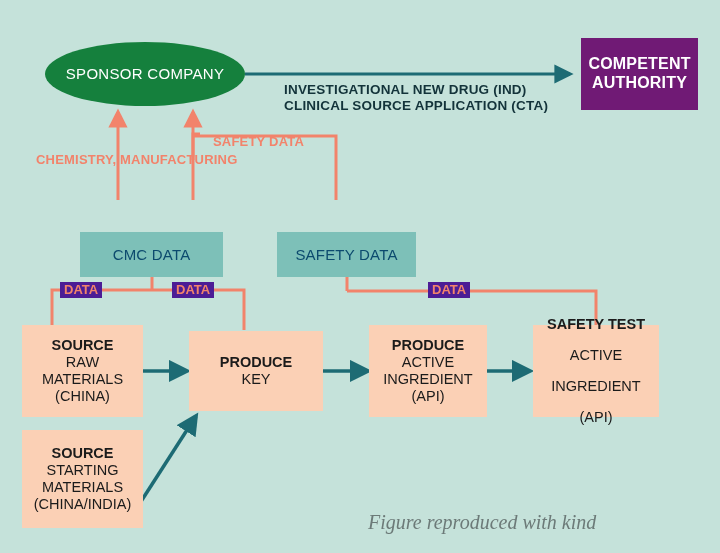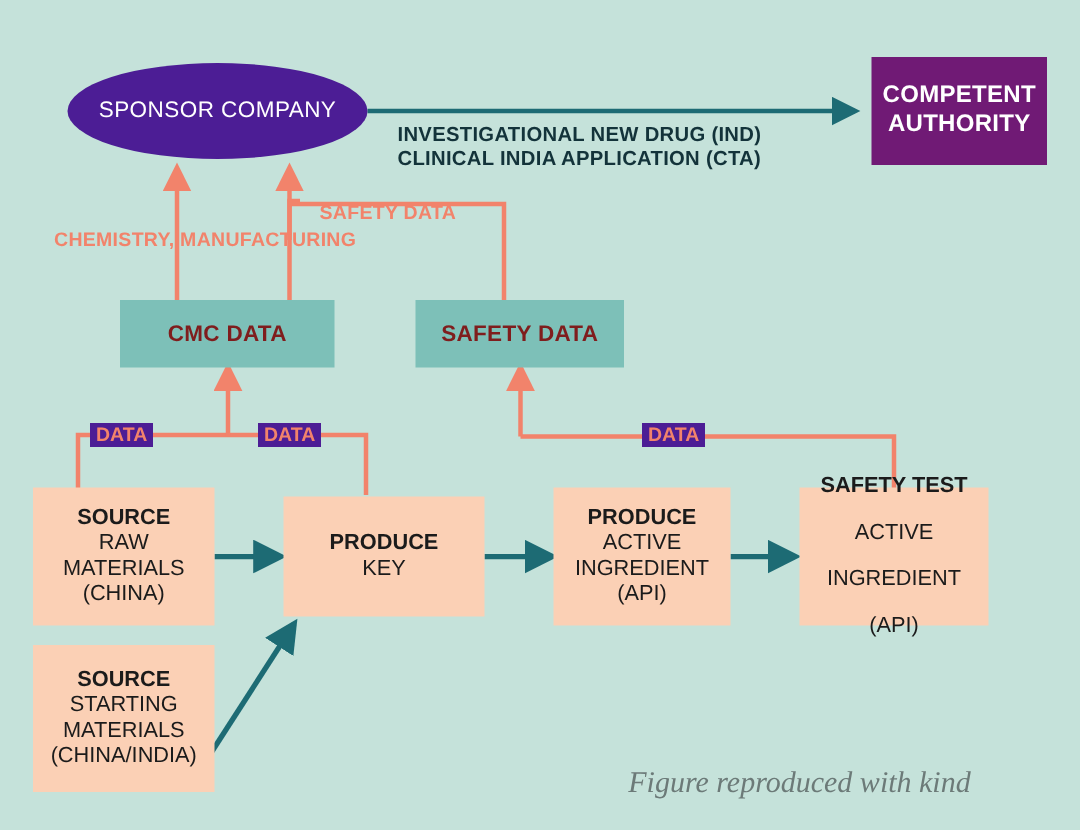--- a/index.html
+++ b/index.html
@@ -31,38 +31,39 @@
     box-sizing: border-box;
     display: flex;
     flex-direction: column;
     align-items: center;
     justify-content: center;
     text-align: center;
     line-height: 1.18;
   }
   .ellipse {
     border-radius: 50%;
-    background: #4c1d95;
+    background: #15803d;
     color: #ffffff;
     font-size: 15px;
     letter-spacing: 0.3px;
   }
   .teal-box {
     background: #701a75;
     color: #ffffff;
     font-size: 16px;
     font-weight: bold;
     letter-spacing: 0.2px;
   }
   .mid-box {
     background: #7dc0b8;
-    color: #7f1d1d;
+    color: #0c4a6e;
     font-size: 15px;
-    font-weight: bold;
+    font-weight: normal;
     letter-spacing: 0.2px;
+    margin-top: 32px;
   }
   .peach-box {
     background: #fbd0b5;
     color: #1b1b1b;
     font-size: 14.5px;
   }
   .peach-box .bold-line {
     font-weight: bold;
   }
   .label {
@@ -85,21 +86,21 @@
     font-weight: bold;
     background: #4c1d95;
     padding: 0 4px;
     line-height: 1.2;
   }
   .credit {
     position: absolute;
     right: 22px;
     bottom: 18px;
     width: 330px;
-    text-align: center;
+    text-align: left;
     font-family: "Liberation Serif", serif;
     font-style: italic;
     font-size: 20px;
     color: #6c7a78;
     line-height: 1.3;
   }
 </style>
 </head>
 <body>
 
@@ -181,23 +182,23 @@
     <span>(API)</span>
   </div>
 
   <div class="node peach-box" style="left:533px; top:325px; width:126px; height:92px;gap:14px;">
     <span class="bold-line">SAFETY TEST</span>
     <span>ACTIVE</span>
     <span>INGREDIENT</span>
     <span>(API)</span>
   </div>
 
-  <div class="label dark" style="left:265px; top:82px; width:290px;">
+  <div class="label dark" style="left:284px; top:82px; width:290px;">
     <div>INVESTIGATIONAL NEW DRUG (IND)</div>
-    <div>CLINICAL INDIA APPLICATION (CTA)</div>
+    <div>CLINICAL SOURCE APPLICATION (CTA)</div>
   </div>
 
   <div class="label" style="left:213px; top:134px;">
     <span>SAFETY DATA</span>
   </div>
 
   <div class="label" style="left:36px; top:152px; width:210px;">
     <div>CHEMISTRY, MANUFACTURING</div>
   </div>
 

